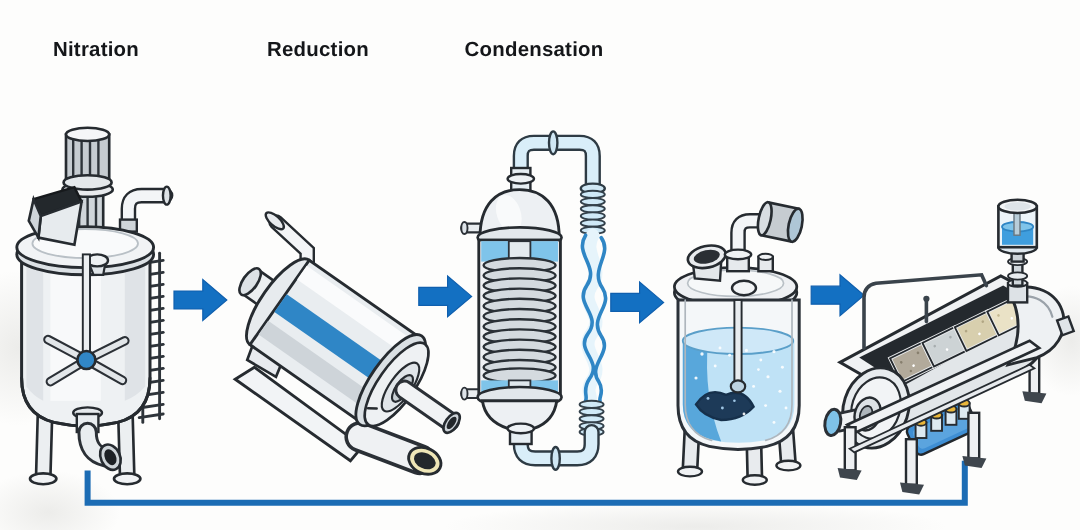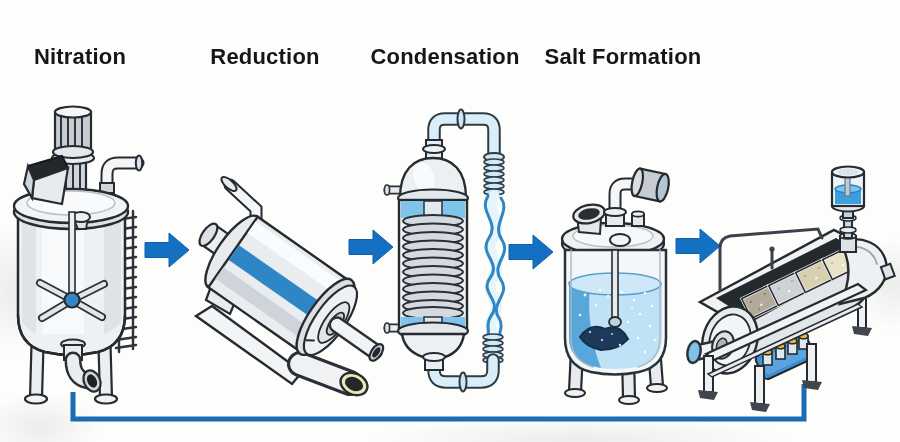--- a/index.html
+++ b/index.html
@@ -4,39 +4,38 @@
 <style>
   html,body{margin:0;padding:0;}
   body{font-family:"Liberation Sans", sans-serif;}
   .canvas{
     position:relative;width:900px;height:442px;overflow:hidden;
     background:#fdfdfc;
   }
   .blob{position:absolute;border-radius:50%;
     background:radial-gradient(closest-side, rgba(176,176,170,.22), rgba(176,176,170,0));}
   .stage-label{
-    position:absolute;top:44px;transform:translateX(-50%);
-    font-size:22px;font-weight:700;color:#141619;white-space:nowrap;letter-spacing:.2px;
+    position:absolute;top:32px;transform:translateX(-50%);
+    font-size:17px;font-weight:700;color:#141619;white-space:nowrap;letter-spacing:.2px;
   }
   svg{position:absolute;left:0;top:0;}
 </style>
 </head>
 <body>
 
 <div class="canvas">
 
   <div class="blob" style="left:-40px;top:225px;width:110px;height:130px"></div>
   <div class="blob" style="left:-20px;top:392px;width:120px;height:70px"></div>
   <div class="blob" style="left:370px;top:418px;width:420px;height:42px"></div>
   <div class="blob" style="left:856px;top:238px;width:74px;height:92px"></div>
 
   <div class="stage-label" style="left:80px">Nitration</div>
   <div class="stage-label" style="left:265px">Reduction</div>
   <div class="stage-label" style="left:445px">Condensation</div>
-  <div class="stage-label" style="left:623px">Salt Formation</div>
 
   <svg width="900" height="442" viewBox="0 0 900 442">
 
     <polyline points="73,392 73,419 804,419 804,384" fill="none" stroke="#1c6cb4" stroke-width="5"></polyline>
 
     <g stroke-linecap="round">
 
       <g stroke="#2e343a" stroke-width="2.4">
         <line x1="119" y1="214" x2="119" y2="352"></line>
         <line x1="133" y1="211" x2="133" y2="349"></line>

